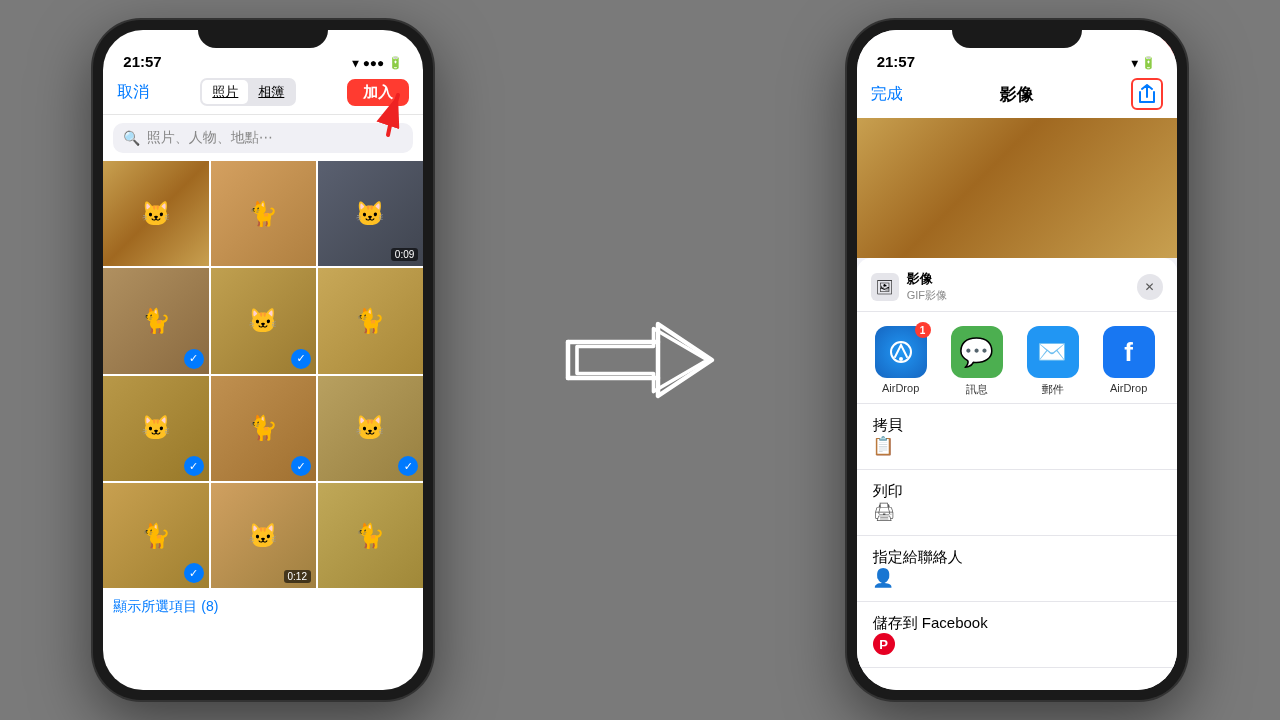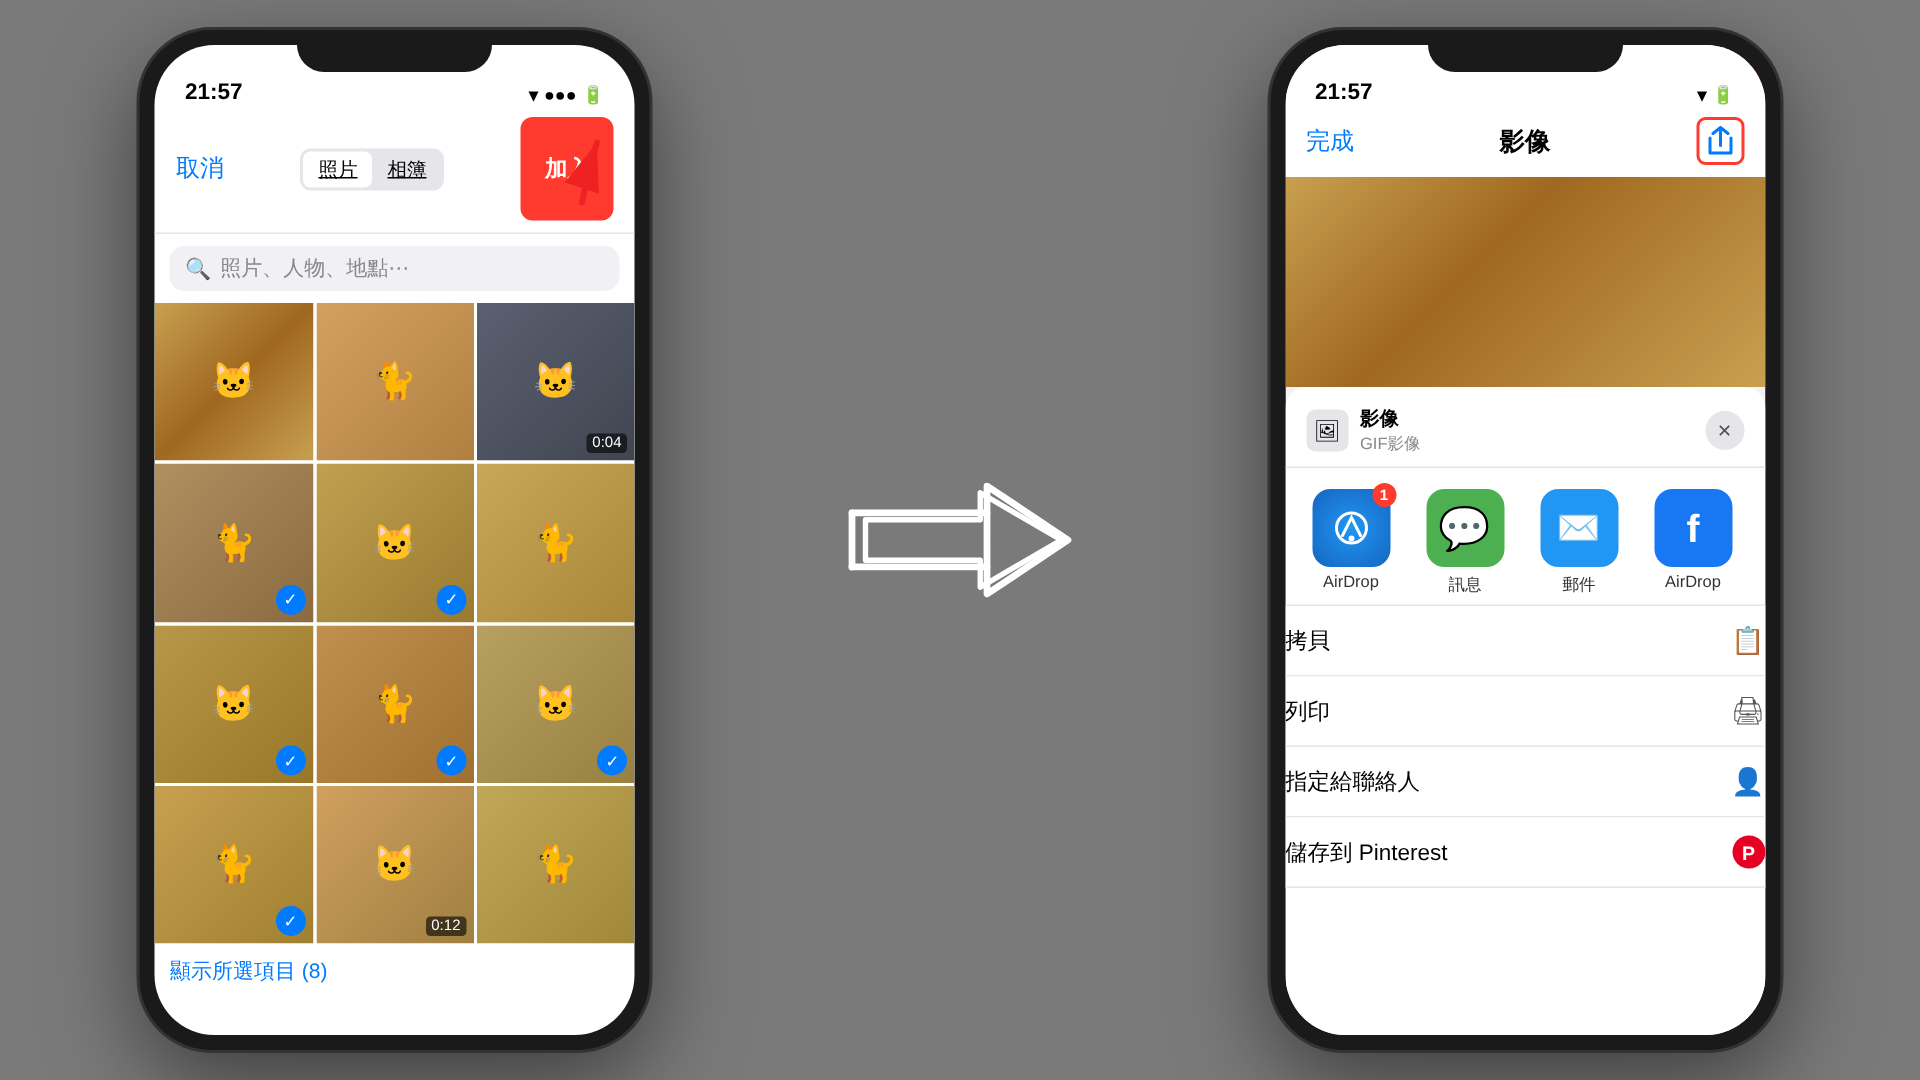--- a/index.html
+++ b/index.html
@@ -93,21 +93,21 @@
       padding: 3px 10px;
       border-radius: 5px;
       color: #000;
     }
     .nav-tab.active { background: #fff; font-weight: 500; }
     .nav-add-btn {
       background: #ff3b30;
       color: #fff;
       font-size: 15px;
       font-weight: 600;
-      padding: 23px 14px;
+      padding: 2px 14px;
       border-radius: 8px;
       border: 2px solid #ff3b30;
     }
     .search-bar {
       margin: 8px 10px;
       background: #f0f0f5;
       border-radius: 10px;
       padding: 6px 10px;
       display: flex;
       align-items: center;
@@ -308,25 +308,26 @@
       font-size: 10px;
       font-weight: 700;
     }
     .app-label { font-size: 11px; color: #333; }
     .action-list {
       flex: 1;
       border-top: 1px solid #e5e5ea;
     }
     .action-item {
       display: flex;
-      align-items: center;
+      align-items: flex-start;
       justify-content: space-between;
-      padding: 12px 0;
+      padding: 12px 16px;
       border-bottom: 1px solid #e5e5ea;
       background: #fff;
+      flex-direction: column;
     }
     .action-label { font-size: 15px; color: #000; }
     .action-icon { font-size: 18px; color: #555; }
 
     
     .cat-pattern {
       width: 100%;
       height: 100%;
       display: flex;
       align-items: center;
@@ -375,21 +376,21 @@
       <div class="photo-grid">
 
         <div class="photo-cell">
           <div class="cat-pattern cat-1">🐱</div>
         </div>
         <div class="photo-cell">
           <div class="cat-pattern cat-2">🐈</div>
         </div>
         <div class="photo-cell">
           <div class="cat-pattern cat-3">🐱</div>
-          <span class="video-badge">0:04</span>
+          <span class="video-badge">0:09</span>
         </div>
 
         <div class="photo-cell">
           <div class="cat-pattern cat-4">🐈</div>
           <div class="check-badge">✓</div>
         </div>
         <div class="photo-cell">
           <div class="cat-pattern cat-5">🐱</div>
           <div class="check-badge">✓</div>
         </div>
@@ -546,21 +547,21 @@
               <span class="action-label">列印</span>
               <span class="action-icon">🖨</span>
             </div>
 
             <div class="action-item">
               <span class="action-label">指定給聯絡人</span>
               <span class="action-icon">👤</span>
             </div>
 
             <div class="action-item">
-              <span class="action-label">儲存到 Pinterest</span>
+              <span class="action-label">儲存到 Facebook</span>
               <span class="action-icon" style="width:22px;height:22px;background:#e60023;border-radius:50%;display:flex;align-items:center;justify-content:center;color:white;font-size:13px;font-weight:900;">P</span>
             </div>
           </div>
         </div>
       </div>
     </div>
   </div>
 </div>
 
 </body></html>

